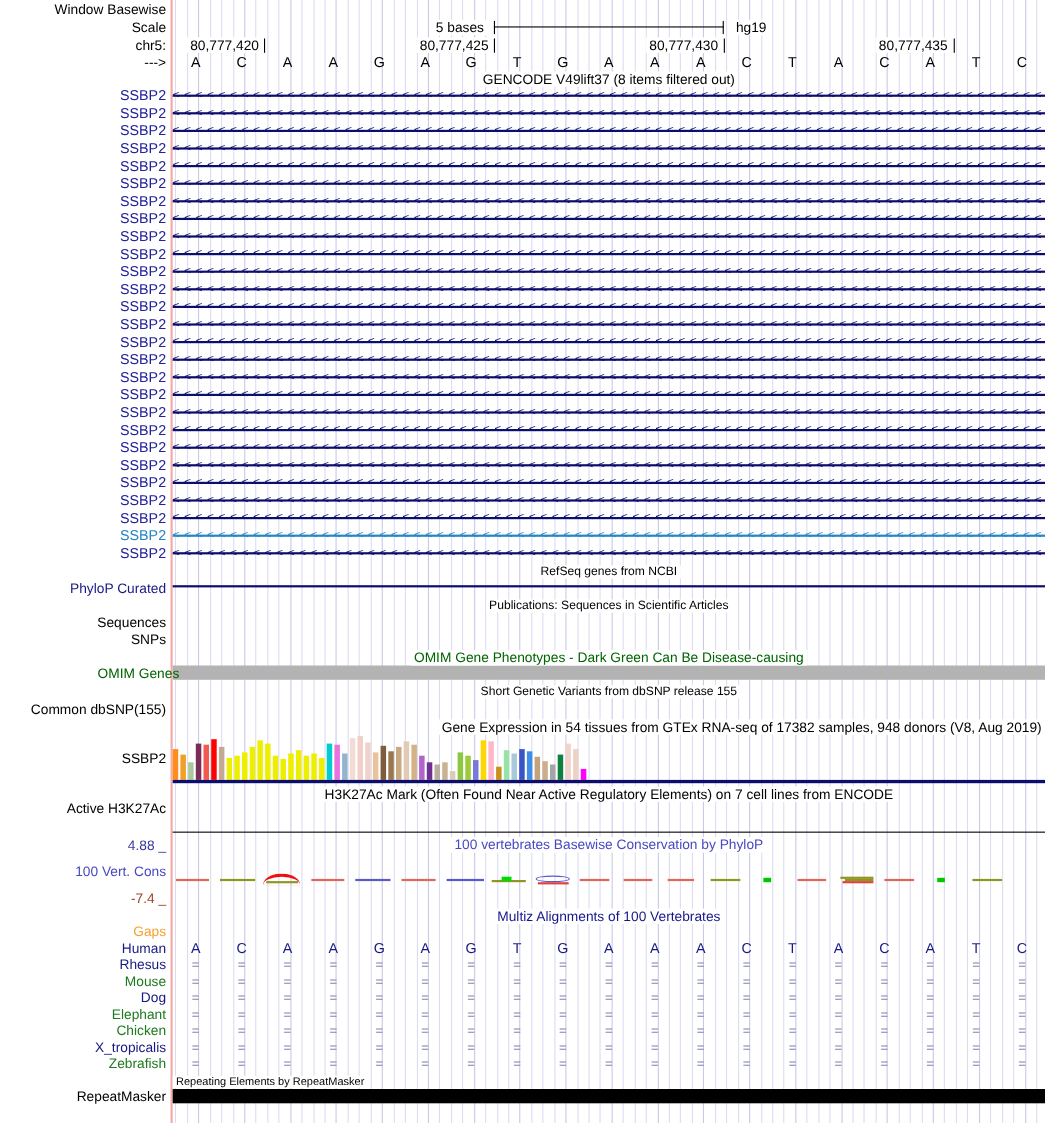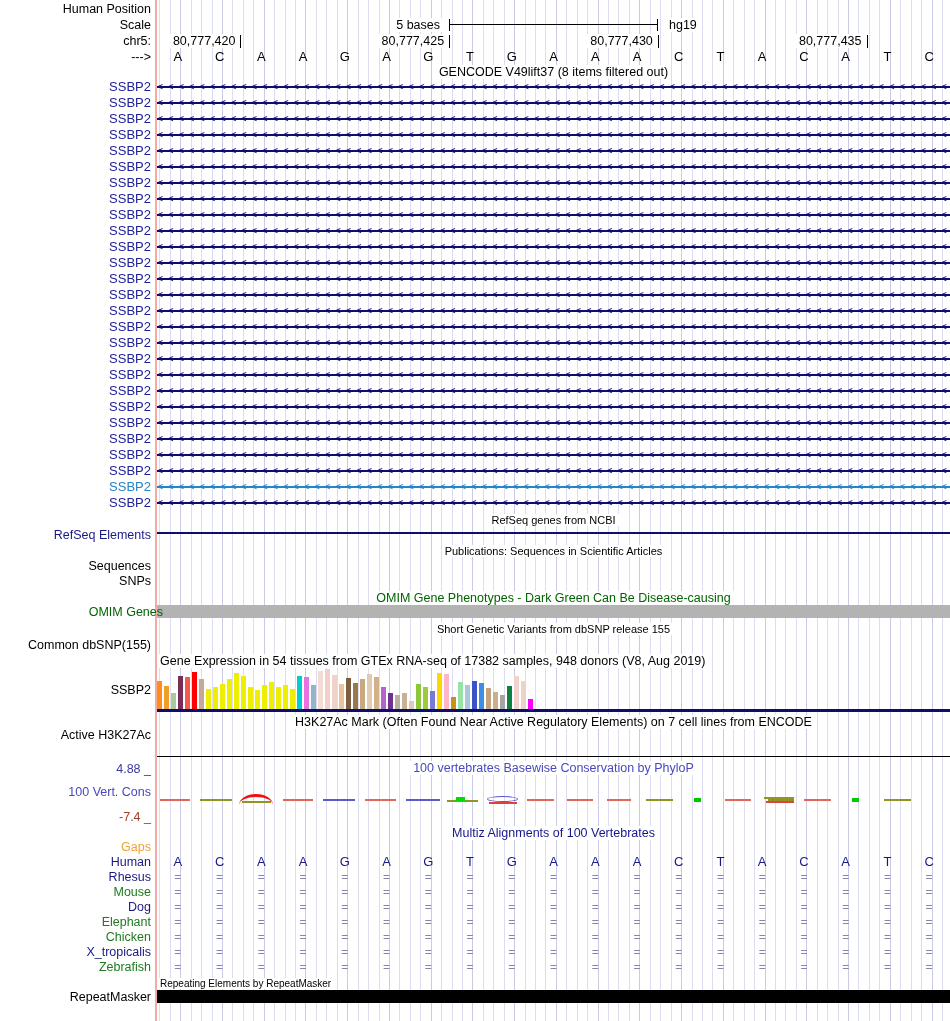--- a/index.html
+++ b/index.html
@@ -103,41 +103,41 @@
     <div style="position: absolute; left: 910.648px; top: 0px; width: 1px; height: 1021px; background: rgb(220, 220, 242); z-index: 0;"></div>
     <div style="position: absolute; left: 921.082px; top: 0px; width: 1px; height: 1021px; background: rgb(220, 220, 242); z-index: 0;"></div>
     <div style="position: absolute; left: 931.516px; top: 0px; width: 1px; height: 1021px; background: rgb(201, 201, 232); z-index: 0;"></div>
     <div style="position: absolute; left: 941.95px; top: 0px; width: 1px; height: 1021px; background: rgb(220, 220, 242); z-index: 0;"></div>
     <div style="position: absolute; left: 155px; top: 0px; width: 2px; height: 1021px; background: rgb(245, 171, 165); z-index: 1;"></div>
     <div style="position: absolute; left: 157px; top: 532px; width: 793px; height: 2px; background: rgb(13, 13, 107); z-index: 3;"></div>
     <div style="position: absolute; left: 157px; top: 605px; width: 793px; height: 13px; background: rgb(179, 179, 179); z-index: 3;"></div>
     <div style="position: absolute; left: 157px; top: 709px; width: 793px; height: 3px; background: rgb(13, 13, 107); z-index: 3;"></div>
     <div style="position: absolute; left: 157px; top: 756px; width: 793px; height: 1px; background: rgb(0, 0, 0); z-index: 3;"></div>
     <div style="position: absolute; left: 157px; top: 990px; width: 793px; height: 13px; background: rgb(0, 0, 0); z-index: 3;"></div>
-    <div style="position: absolute; left: 0px; top: 2px; width: 151px; height: 14px; line-height: 14px; text-align: right; color: rgb(0, 0, 0); z-index: 3;">Human Position</div>
+    <div style="position: absolute; left: 0px; top: 2px; width: 151px; height: 14px; line-height: 14px; text-align: right; color: rgb(0, 0, 0); z-index: 3;">Window Basewise</div>
     <div style="position: absolute; left: 0px; top: 18px; width: 151px; height: 14px; line-height: 14px; text-align: right; color: rgb(0, 0, 0); z-index: 3;">Scale</div>
     <div style="position: absolute; left: 0px; top: 34px; width: 151px; height: 14px; line-height: 14px; text-align: right; color: rgb(0, 0, 0); z-index: 3;">chr5:</div>
     <div style="position: absolute; left: 0px; top: 50px; width: 151px; height: 14px; line-height: 14px; text-align: right; color: rgb(0, 0, 0); z-index: 3;">---&gt;</div>
-    <div style="position: absolute; left: 0px; top: 528px; width: 151px; height: 14px; line-height: 14px; text-align: right; color: rgb(25, 25, 131); z-index: 3;">RefSeq Elements</div>
+    <div style="position: absolute; left: 0px; top: 528px; width: 151px; height: 14px; line-height: 14px; text-align: right; color: rgb(25, 25, 131); z-index: 3;">PhyloP Curated</div>
     <div style="position: absolute; left: 0px; top: 559px; width: 151px; height: 14px; line-height: 14px; text-align: right; color: rgb(0, 0, 0); z-index: 3;">Sequences</div>
     <div style="position: absolute; left: 0px; top: 574px; width: 151px; height: 14px; line-height: 14px; text-align: right; color: rgb(0, 0, 0); z-index: 3;">SNPs</div>
     <div style="position: absolute; left: 12px; top: 605px; width: 151px; height: 14px; line-height: 14px; text-align: right; color: rgb(0, 100, 0); z-index: 3;">OMIM Genes</div>
     <div style="position: absolute; left: 0px; top: 638px; width: 151px; height: 14px; line-height: 14px; text-align: right; color: rgb(0, 0, 0); z-index: 3;">Common dbSNP(155)</div>
     <div style="position: absolute; left: 0px; top: 683px; width: 151px; height: 14px; line-height: 14px; text-align: right; color: rgb(0, 0, 0); z-index: 3;">SSBP2</div>
     <div style="position: absolute; left: 0px; top: 728px; width: 151px; height: 14px; line-height: 14px; text-align: right; color: rgb(0, 0, 0); z-index: 3;">Active H3K27Ac</div>
     <div style="position: absolute; left: 0px; top: 762px; width: 151px; height: 14px; line-height: 14px; text-align: right; color: rgb(58, 58, 158); z-index: 3;">4.88 _</div>
     <div style="position: absolute; left: 0px; top: 785px; width: 151px; height: 14px; line-height: 14px; text-align: right; color: rgb(72, 72, 192); z-index: 3;">100 Vert. Cons</div>
     <div style="position: absolute; left: 0px; top: 810px; width: 151px; height: 14px; line-height: 14px; text-align: right; color: rgb(160, 64, 40); z-index: 3;">-7.4 _</div>
     <div style="position: absolute; left: 0px; top: 990px; width: 151px; height: 14px; line-height: 14px; text-align: right; color: rgb(0, 0, 0); z-index: 3;">RepeatMasker</div>
     <div style="position: absolute; left: 157px; top: 65px; width: 793px; height: 14px; line-height: 14px; text-align: center; color: rgb(0, 0, 0); font-size: 12.5px; z-index: 4;"><span class="whitebg">GENCODE V49lift37 (8 items filtered out)</span></div>
     <div style="position: absolute; left: 157px; top: 513px; width: 793px; height: 14px; line-height: 14px; text-align: center; color: rgb(0, 0, 0); font-size: 11px; z-index: 4;"><span class="whitebg">RefSeq genes from NCBI</span></div>
     <div style="position: absolute; left: 157px; top: 591px; width: 793px; height: 14px; line-height: 14px; text-align: center; color: rgb(0, 100, 0); font-size: 12.5px; z-index: 4;"><span class="whitebg">OMIM Gene Phenotypes - Dark Green Can Be Disease-causing</span></div>
     <div style="position: absolute; left: 157px; top: 544px; width: 793px; height: 14px; line-height: 14px; text-align: center; color: rgb(0, 0, 0); font-size: 11px; z-index: 4;"><span class="whitebg">Publications: Sequences in Scientific Articles</span></div>
     <div style="position: absolute; left: 157px; top: 622px; width: 793px; height: 14px; line-height: 14px; text-align: center; color: rgb(0, 0, 0); font-size: 11px; z-index: 4;"><span class="whitebg">Short Genetic Variants from dbSNP release 155</span></div>
-    <div style="position: absolute; left: 157px; top: 654px; width: 793px; height: 14px; line-height: 14px; text-align: left; color: rgb(0, 0, 0); font-size: 12.5px; z-index: 4;"><span class="whitebg">Gene Expression in 54 tissues from GTEx RNA-seq of 17382 samples, 948 donors (V8, Aug 2019)</span></div>
+    <div style="position: absolute; left: 157px; top: 654px; width: 793px; height: 14px; line-height: 14px; text-align: right; color: rgb(0, 0, 0); font-size: 12.5px; z-index: 4;"><span class="whitebg">Gene Expression in 54 tissues from GTEx RNA-seq of 17382 samples, 948 donors (V8, Aug 2019)</span></div>
     <div style="position: absolute; left: 157px; top: 715px; width: 793px; height: 14px; line-height: 14px; text-align: center; color: rgb(0, 0, 0); font-size: 12.5px; z-index: 4;"><span class="whitebg">H3K27Ac Mark (Often Found Near Active Regulatory Elements) on 7 cell lines from ENCODE</span></div>
     <div style="position: absolute; left: 157px; top: 761px; width: 793px; height: 14px; line-height: 14px; text-align: center; color: rgb(72, 72, 192); font-size: 12.5px; z-index: 4;"><span class="whitebg">100 vertebrates Basewise Conservation by PhyloP</span></div>
     <div style="position: absolute; left: 157px; top: 826px; width: 793px; height: 14px; line-height: 14px; text-align: center; color: rgb(22, 22, 140); font-size: 12.5px; z-index: 4;"><span class="whitebg">Multiz Alignments of 100 Vertebrates</span></div>
     <div style="position: absolute; left: 157px; top: 977px; width: 793px; height: 14px; line-height: 14px; text-align: left; color: rgb(0, 0, 0); font-size: 10px; z-index: 4;"><span class="whitebg">Repeating Elements by RepeatMasker</span></div>
     <div style="position: absolute; left: 240.474px; top: 35px; width: 1px; height: 13px; background: rgb(0, 0, 0); z-index: 4;"></div>
     <div style="position: absolute; left: 118.474px; top: 34px; width: 120px; height: 14px; line-height: 14px; text-align: right; z-index: 4;"><span class="whitebg">80,777,420</span></div>
     <div style="position: absolute; left: 449.158px; top: 35px; width: 1px; height: 13px; background: rgb(0, 0, 0); z-index: 4;"></div>
     <div style="position: absolute; left: 327.158px; top: 34px; width: 120px; height: 14px; line-height: 14px; text-align: right; z-index: 4;"><span class="whitebg">80,777,425</span></div>
     <div style="position: absolute; left: 657.842px; top: 35px; width: 1px; height: 13px; background: rgb(0, 0, 0); z-index: 4;"></div>
     <div style="position: absolute; left: 535.842px; top: 34px; width: 120px; height: 14px; line-height: 14px; text-align: right; z-index: 4;"><span class="whitebg">80,777,430</span></div>

